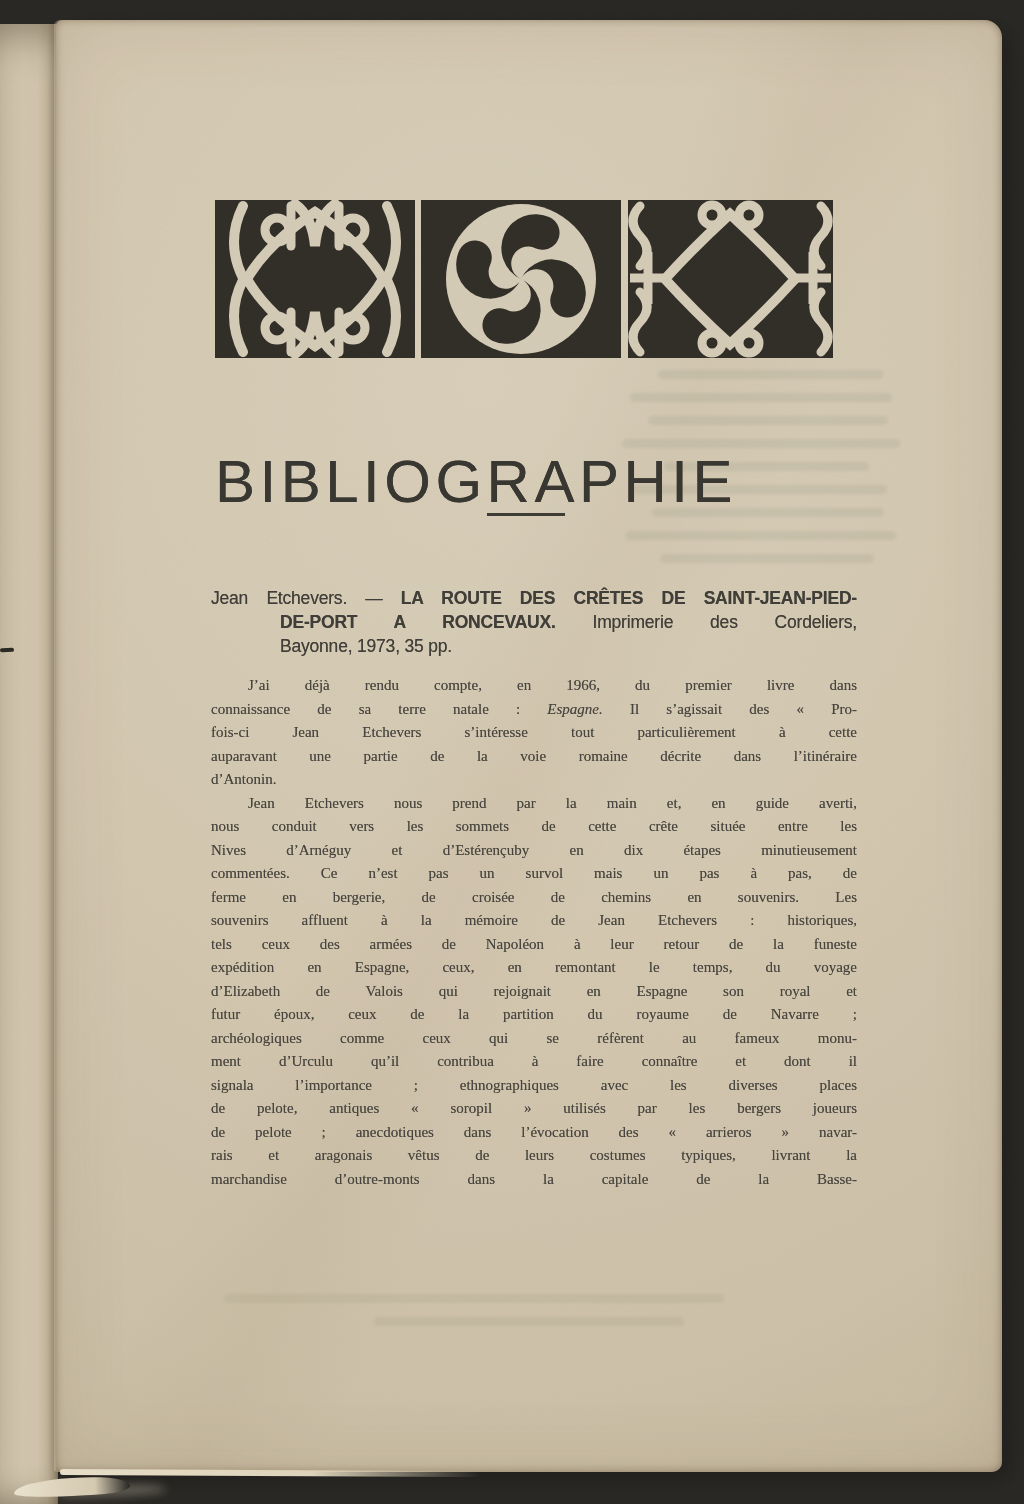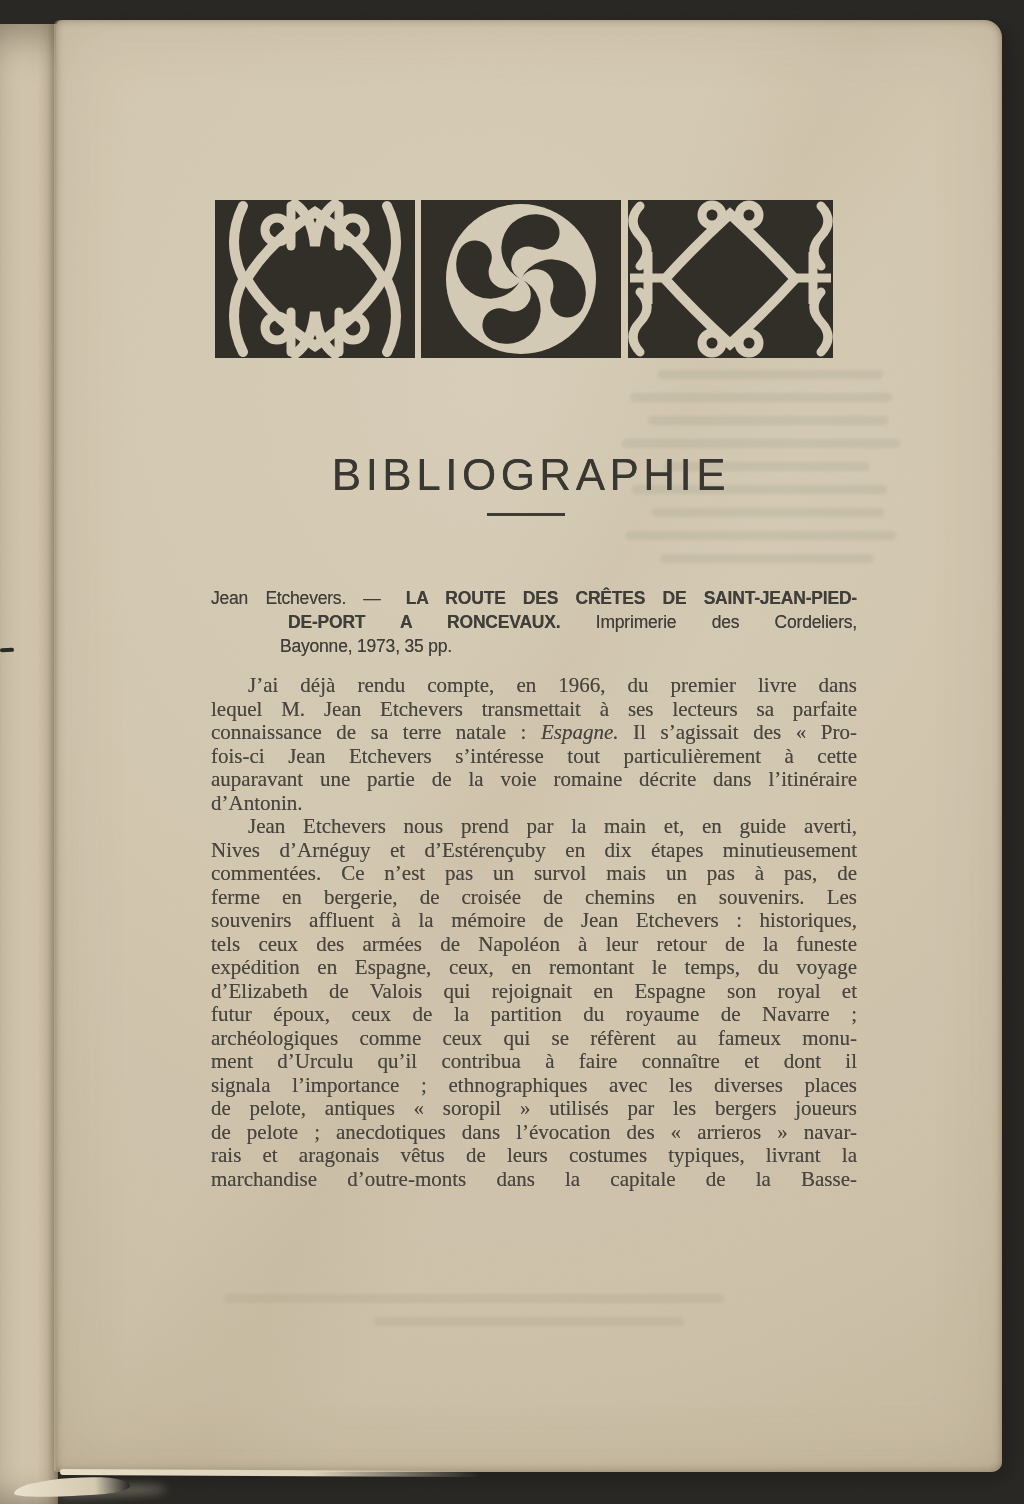--- a/index.html
+++ b/index.html
@@ -26,39 +26,39 @@
         inset 0 4px 8px -4px rgba(110,88,55,.28),
         -2px 0 0 rgba(246,239,223,.30),
         7px 7px 20px rgba(0,0,0,.55);}
   .page::before{content:"";position:absolute;inset:0;border-radius:inherit;pointer-events:none;
      background:linear-gradient(115deg,transparent 42%,rgba(120,95,60,.05) 50%,transparent 58%);}
 
   
   .orn{position:absolute;left:159px;top:180px;width:618px;height:158px;display:block;}
 
   
-  .title{position:absolute;left:153px;top:424px;width:646px;margin:8px;
+  .title{position:absolute;left:153px;top:424px;width:646px;margin:15px;
      font-family:"Liberation Sans","DejaVu Sans",sans-serif;font-weight:500;
-     font-size:44px;line-height:46px;letter-spacing:4.5px;text-align:center;
+     font-size:60px;line-height:46px;letter-spacing:4.5px;
      color:#26241f;transform:translateX(-9px);text-shadow:0 0 .6px rgba(38,36,31,.85);}
   .rule{position:absolute;left:431px;top:493px;width:78px;height:3px;background:#2c2a25;}
 
   
   .citation{position:absolute;left:155px;top:566px;width:646px;
      font-family:"Liberation Sans","DejaVu Sans",sans-serif;font-size:17.5px;
      letter-spacing:-.2px;line-height:24px;color:#2e2c27;
      text-shadow:0 0 .5px rgba(46,44,39,.7);}
   .cit-line{text-align:justify;text-align-last:justify;padding-left:69px;}
   .cit-line.first{padding-left:0;}
   .cit-line.last{text-align-last:left;}
-  .citation b{font-weight:700;margin-left:8px;}
+  .citation b{font-weight:700;}
 
   
   .bodytext{position:absolute;left:155px;top:654px;width:646px;
-     font-size:21px;line-height:23.5px;color:#37342e;
+     font-size:15px;line-height:23.5px;color:#37342e;
      text-shadow:0 0 .5px rgba(55,52,46,.6);}
   .para{margin:0;}
   .tline{text-align:justify;text-align-last:justify;}
   .tline.last{text-align-last:left;}
   .para .tline:first-child{text-indent:37px;}
   .tline i{font-style:italic;}
 
   
   .ghost{position:absolute;pointer-events:none;filter:blur(1.6px);}
   .ghost1{left:562px;top:350px;width:290px;height:226px;}
@@ -173,28 +173,28 @@
 
     <div class="citation">
       <div class="cit-line first"><span>Jean Etchevers. — </span><b>LA ROUTE DES CRÊTES DE SAINT-JEAN-PIED-</b></div>
       <div class="cit-line"><b>DE-PORT A RONCEVAUX.</b><span> Imprimerie des Cordeliers,</span></div>
       <div class="cit-line last"><span>Bayonne, 1973, 35 pp.</span></div>
     </div>
 
     <div class="bodytext">
       <div class="para">
           <div class="tline"><span>J’ai déjà rendu compte, en 1966, du premier livre dans</span></div>
-          <div class="tline"><span>lequel M. Jean Etchevers transmettait à ses lecteurs sa parfaite</span></div>
           <div class="tline"><span>connaissance de sa terre natale : </span><i>Espagne.</i><span> Il s’agissait des « Pro-</span></div>
           <div class="tline"><span>fois-ci Jean Etchevers s’intéresse tout particulièrement à cette</span></div>
           <div class="tline"><span>auparavant une partie de la voie romaine décrite dans l’itinéraire</span></div>
           <div class="tline last"><span>d’Antonin.</span></div>
         </div>
       <div class="para">
           <div class="tline"><span>Jean Etchevers nous prend par la main et, en guide averti,</span></div>
+          <div class="tline"><span>nous conduit vers les sommets de cette crête située entre les</span></div>
           <div class="tline"><span>Nives d’Arnéguy et d’Estérençuby en dix étapes minutieusement</span></div>
           <div class="tline"><span>commentées. Ce n’est pas un survol mais un pas à pas, de</span></div>
           <div class="tline"><span>ferme en bergerie, de croisée de chemins en souvenirs. Les</span></div>
           <div class="tline"><span>souvenirs affluent à la mémoire de Jean Etchevers : historiques,</span></div>
           <div class="tline"><span>tels ceux des armées de Napoléon à leur retour de la funeste</span></div>
           <div class="tline"><span>expédition en Espagne, ceux, en remontant le temps, du voyage</span></div>
           <div class="tline"><span>d’Elizabeth de Valois qui rejoignait en Espagne son royal et</span></div>
           <div class="tline"><span>futur époux, ceux de la partition du royaume de Navarre ;</span></div>
           <div class="tline"><span>archéologiques comme ceux qui se réfèrent au fameux monu-</span></div>
           <div class="tline"><span>ment d’Urculu qu’il contribua à faire connaître et dont il</span></div>

